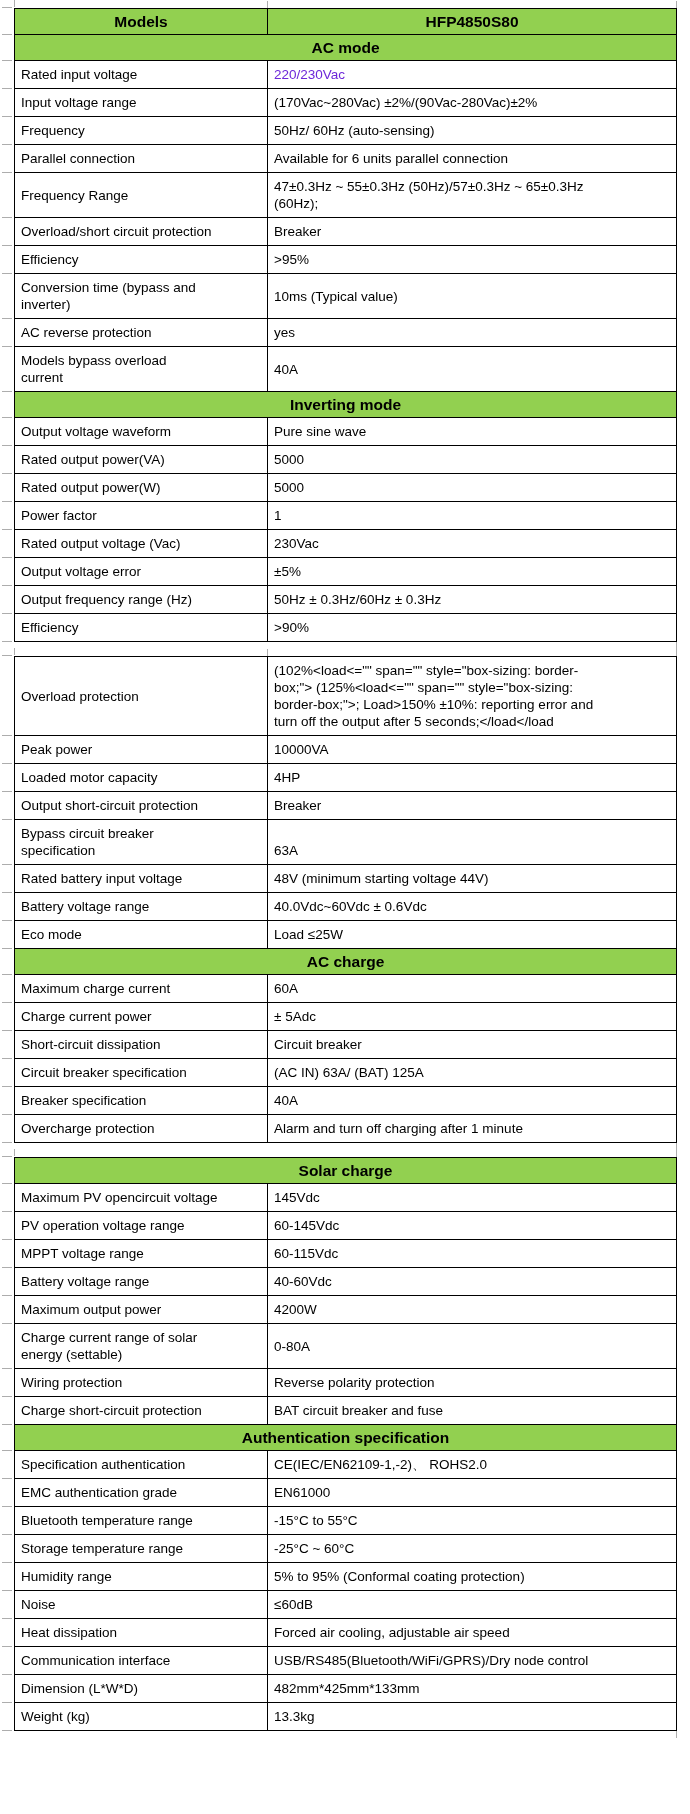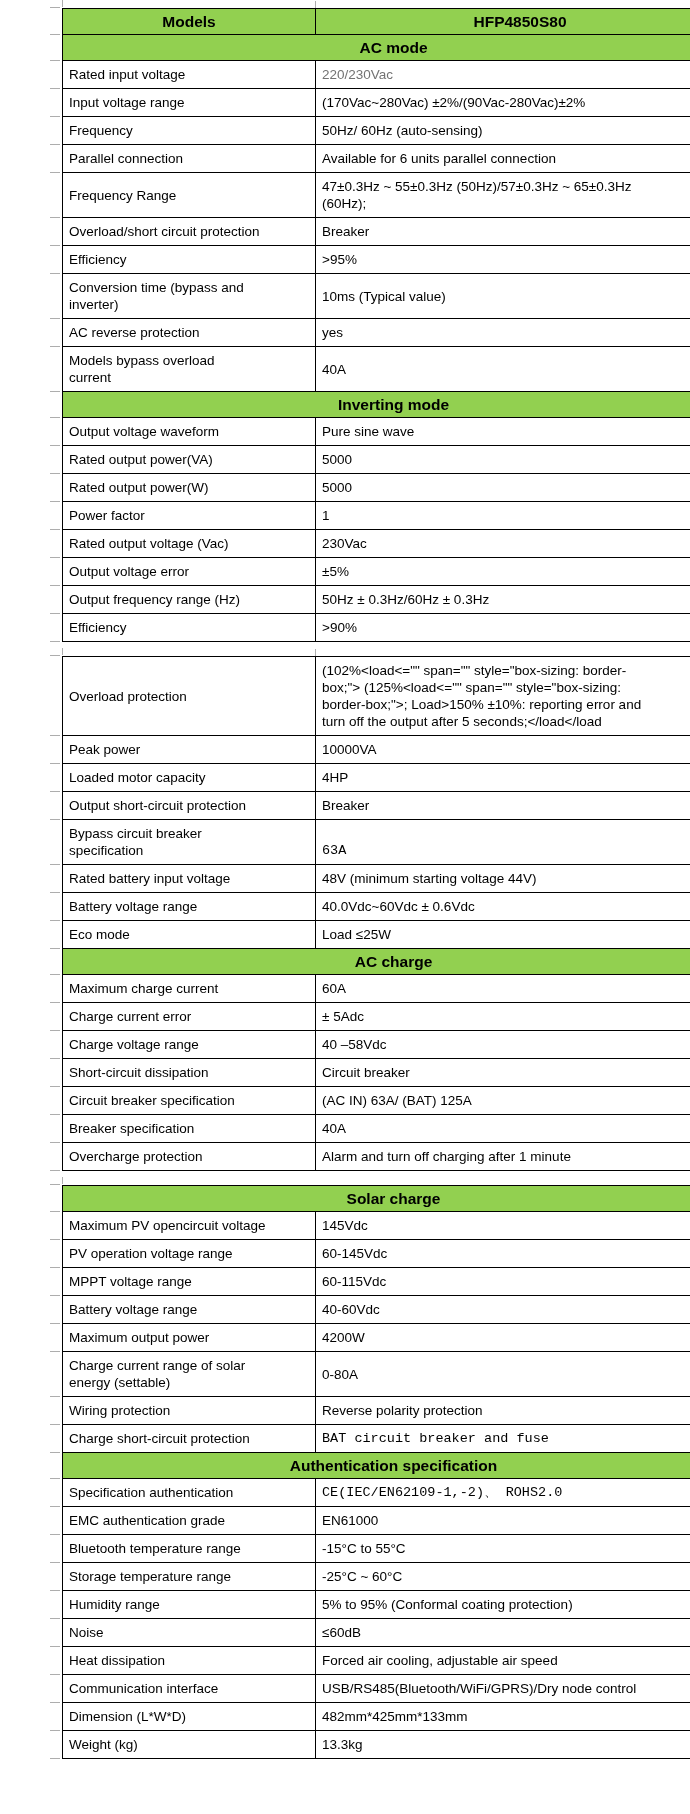--- a/index.html
+++ b/index.html
@@ -3,21 +3,21 @@
 <meta charset="utf-8">
 <style>
   html, body { margin: 0; padding: 0; }
   body {
     width: 690px;
     min-height: 1814px;
     background: #ffffff;
     font-family: "Liberation Sans", "DejaVu Sans", sans-serif;
     color: #000;
   }
-  #root { padding: 8px 0 0 14px; margin-left: 48px; }
+  #root { padding: 8px 0 0 14px; }
 
   table.spec {
     border-collapse: collapse;
     table-layout: fixed;
     width: 662px;
     position: relative;
     margin: 0 0 14px 0;
     background: #fff;
   }
   col.c1 { width: 253px; }
@@ -34,22 +34,22 @@
   }
   tr.model-header td, tr.section td {
     background: #92D050;
     font-weight: bold;
     text-align: center;
     font-size: 15.5px;
     line-height: 19px;
     padding: 3px 6px;
     white-space: normal;
   }
-  td.red { color: #737373; }
-  td.vbottom { vertical-align: bottom; font-family: Liberation Mono, monospace; }
+  td.red { color: #6d28d9; }
+  td.vbottom { vertical-align: bottom; }
 
   
   td { position: relative; }
   tr > td:first-child::before {
     content: ""; position: absolute; left: -13px; bottom: -1px;
     width: 10px; height: 1px; background: #adadad;
   }
   tr:first-child > td::after {
     content: ""; position: absolute; top: -8px; right: -1px;
     width: 1px; height: 7px; background: #adadad;
@@ -207,26 +207,22 @@
           <td class="value-cell">Load ≤25W</td>
         </tr>
         <tr class="section">
           <td colspan="2">AC charge</td>
         </tr>
         <tr class="spec-row">
           <td class="label-cell">Maximum charge current</td>
           <td class="value-cell">60A</td>
         </tr>
         <tr class="spec-row">
-          <td class="label-cell">Charge current error</td>
+          <td class="label-cell">Charge current power</td>
           <td class="value-cell">± 5Adc</td>
-        </tr>
-        <tr class="spec-row">
-          <td class="label-cell">Charge voltage range</td>
-          <td class="value-cell">40 –58Vdc</td>
         </tr>
         <tr class="spec-row">
           <td class="label-cell">Short-circuit dissipation</td>
           <td class="value-cell">Circuit breaker</td>
         </tr>
         <tr class="spec-row">
           <td class="label-cell">Circuit breaker specification</td>
           <td class="value-cell">(AC IN) 63A/ (BAT) 125A</td>
         </tr>
         <tr class="spec-row">

